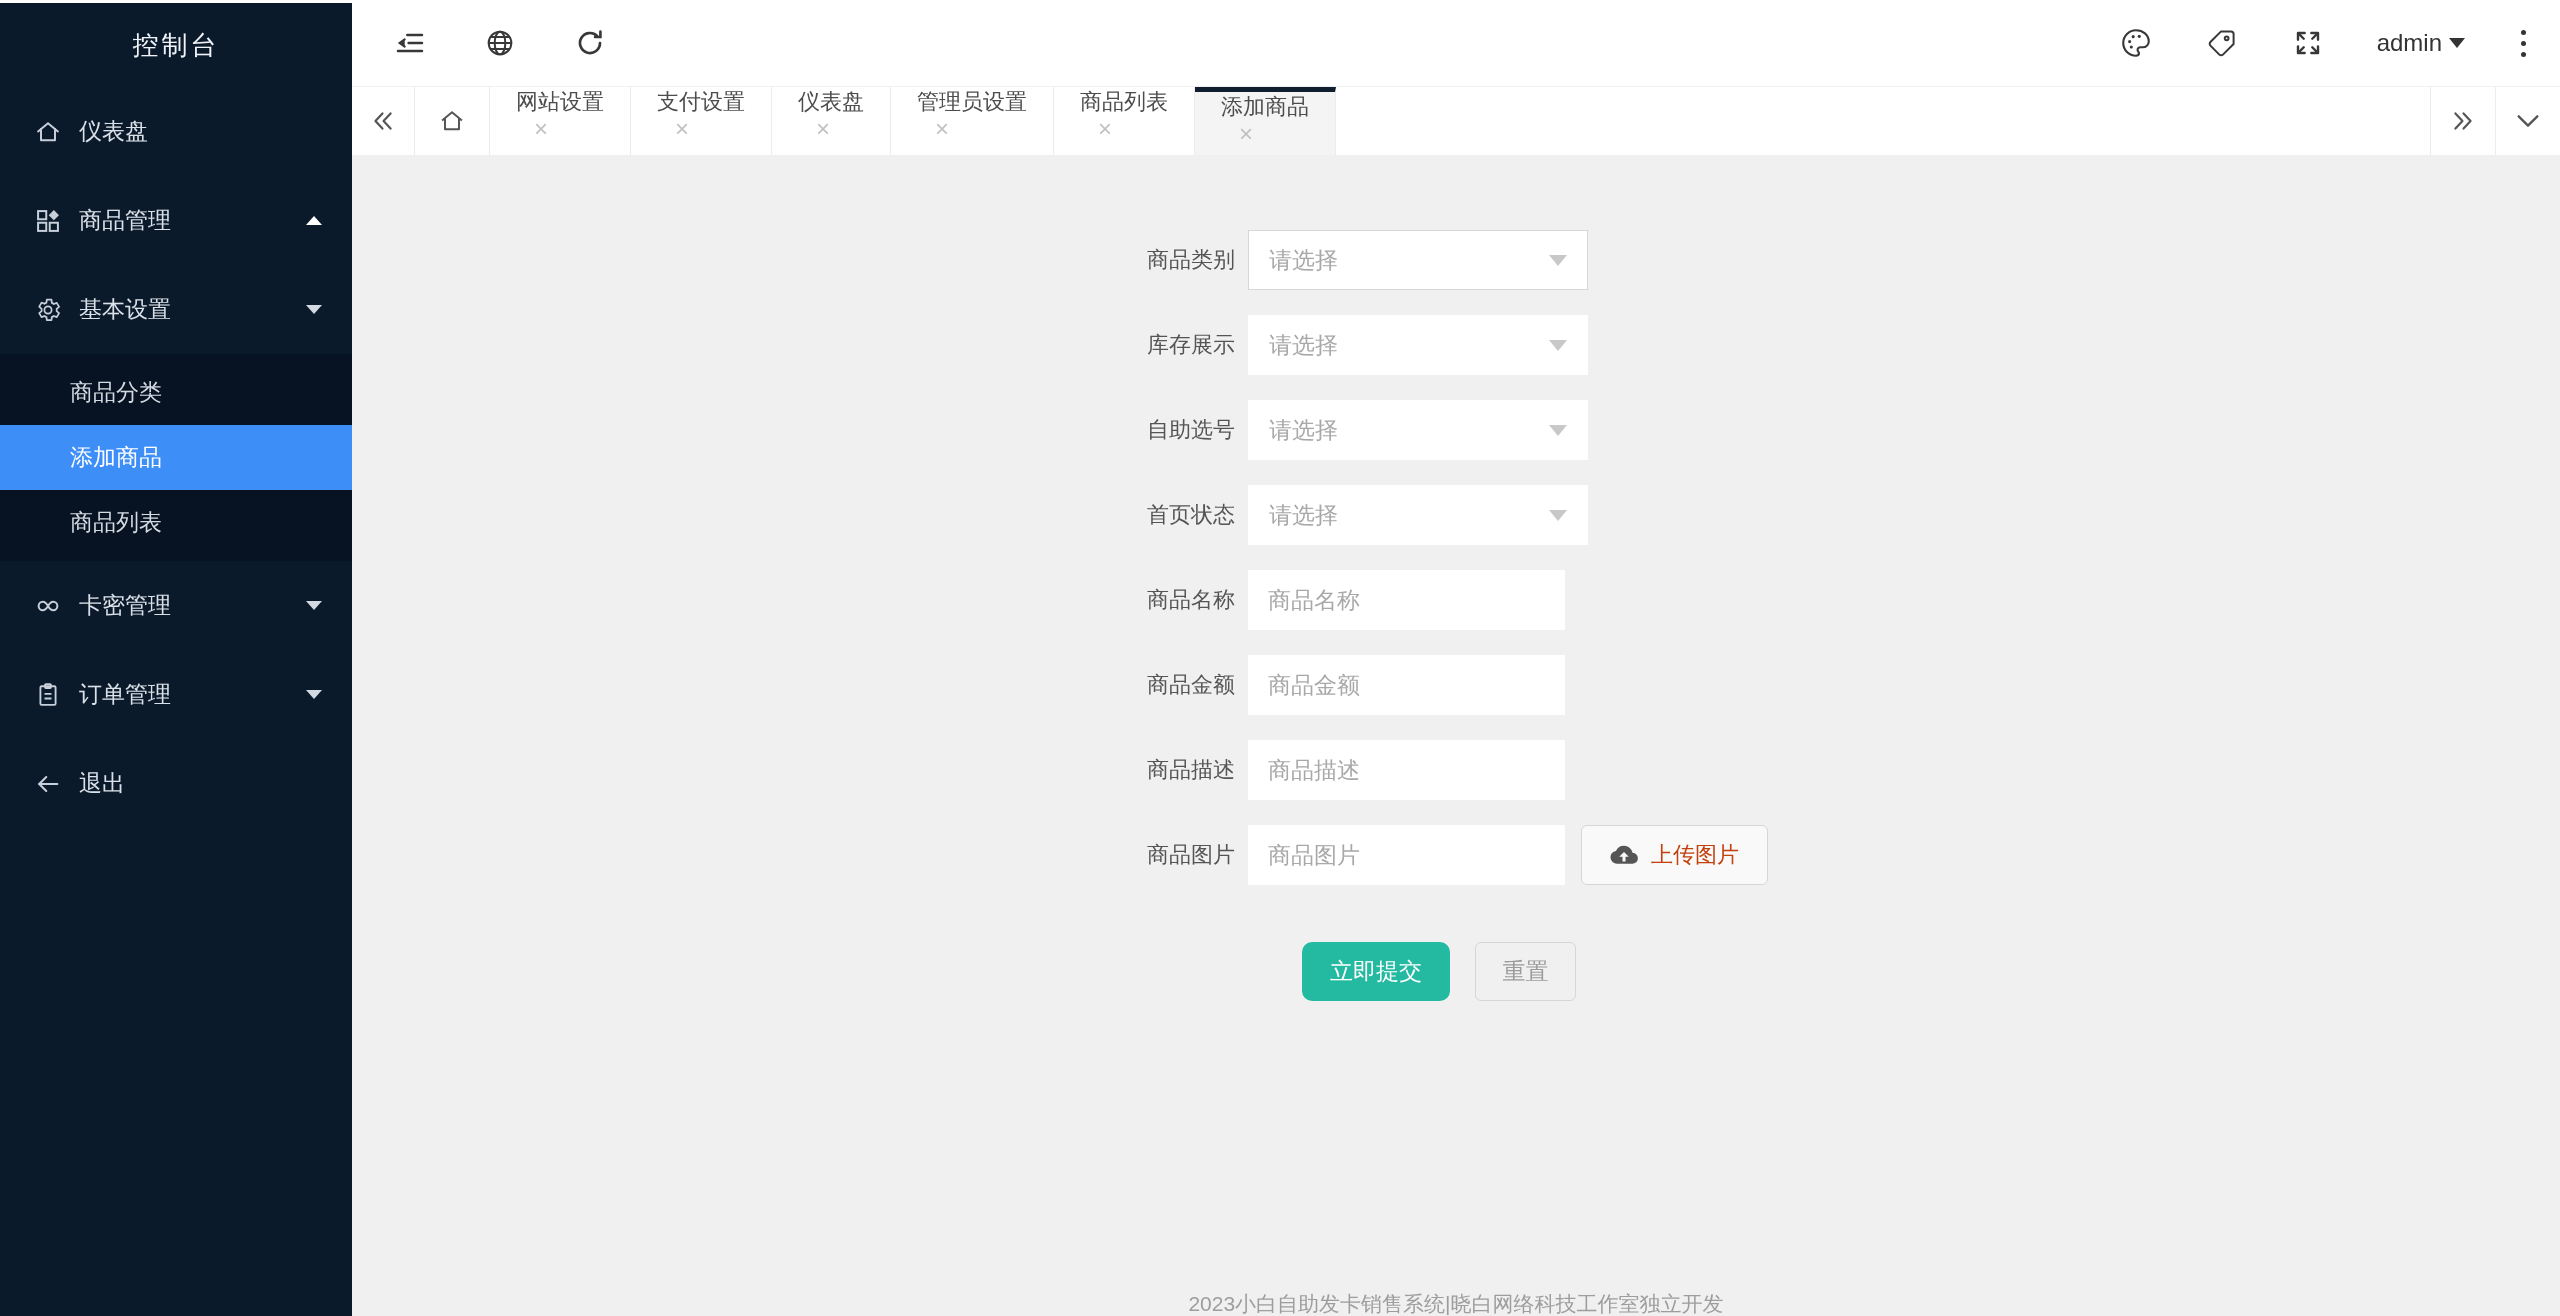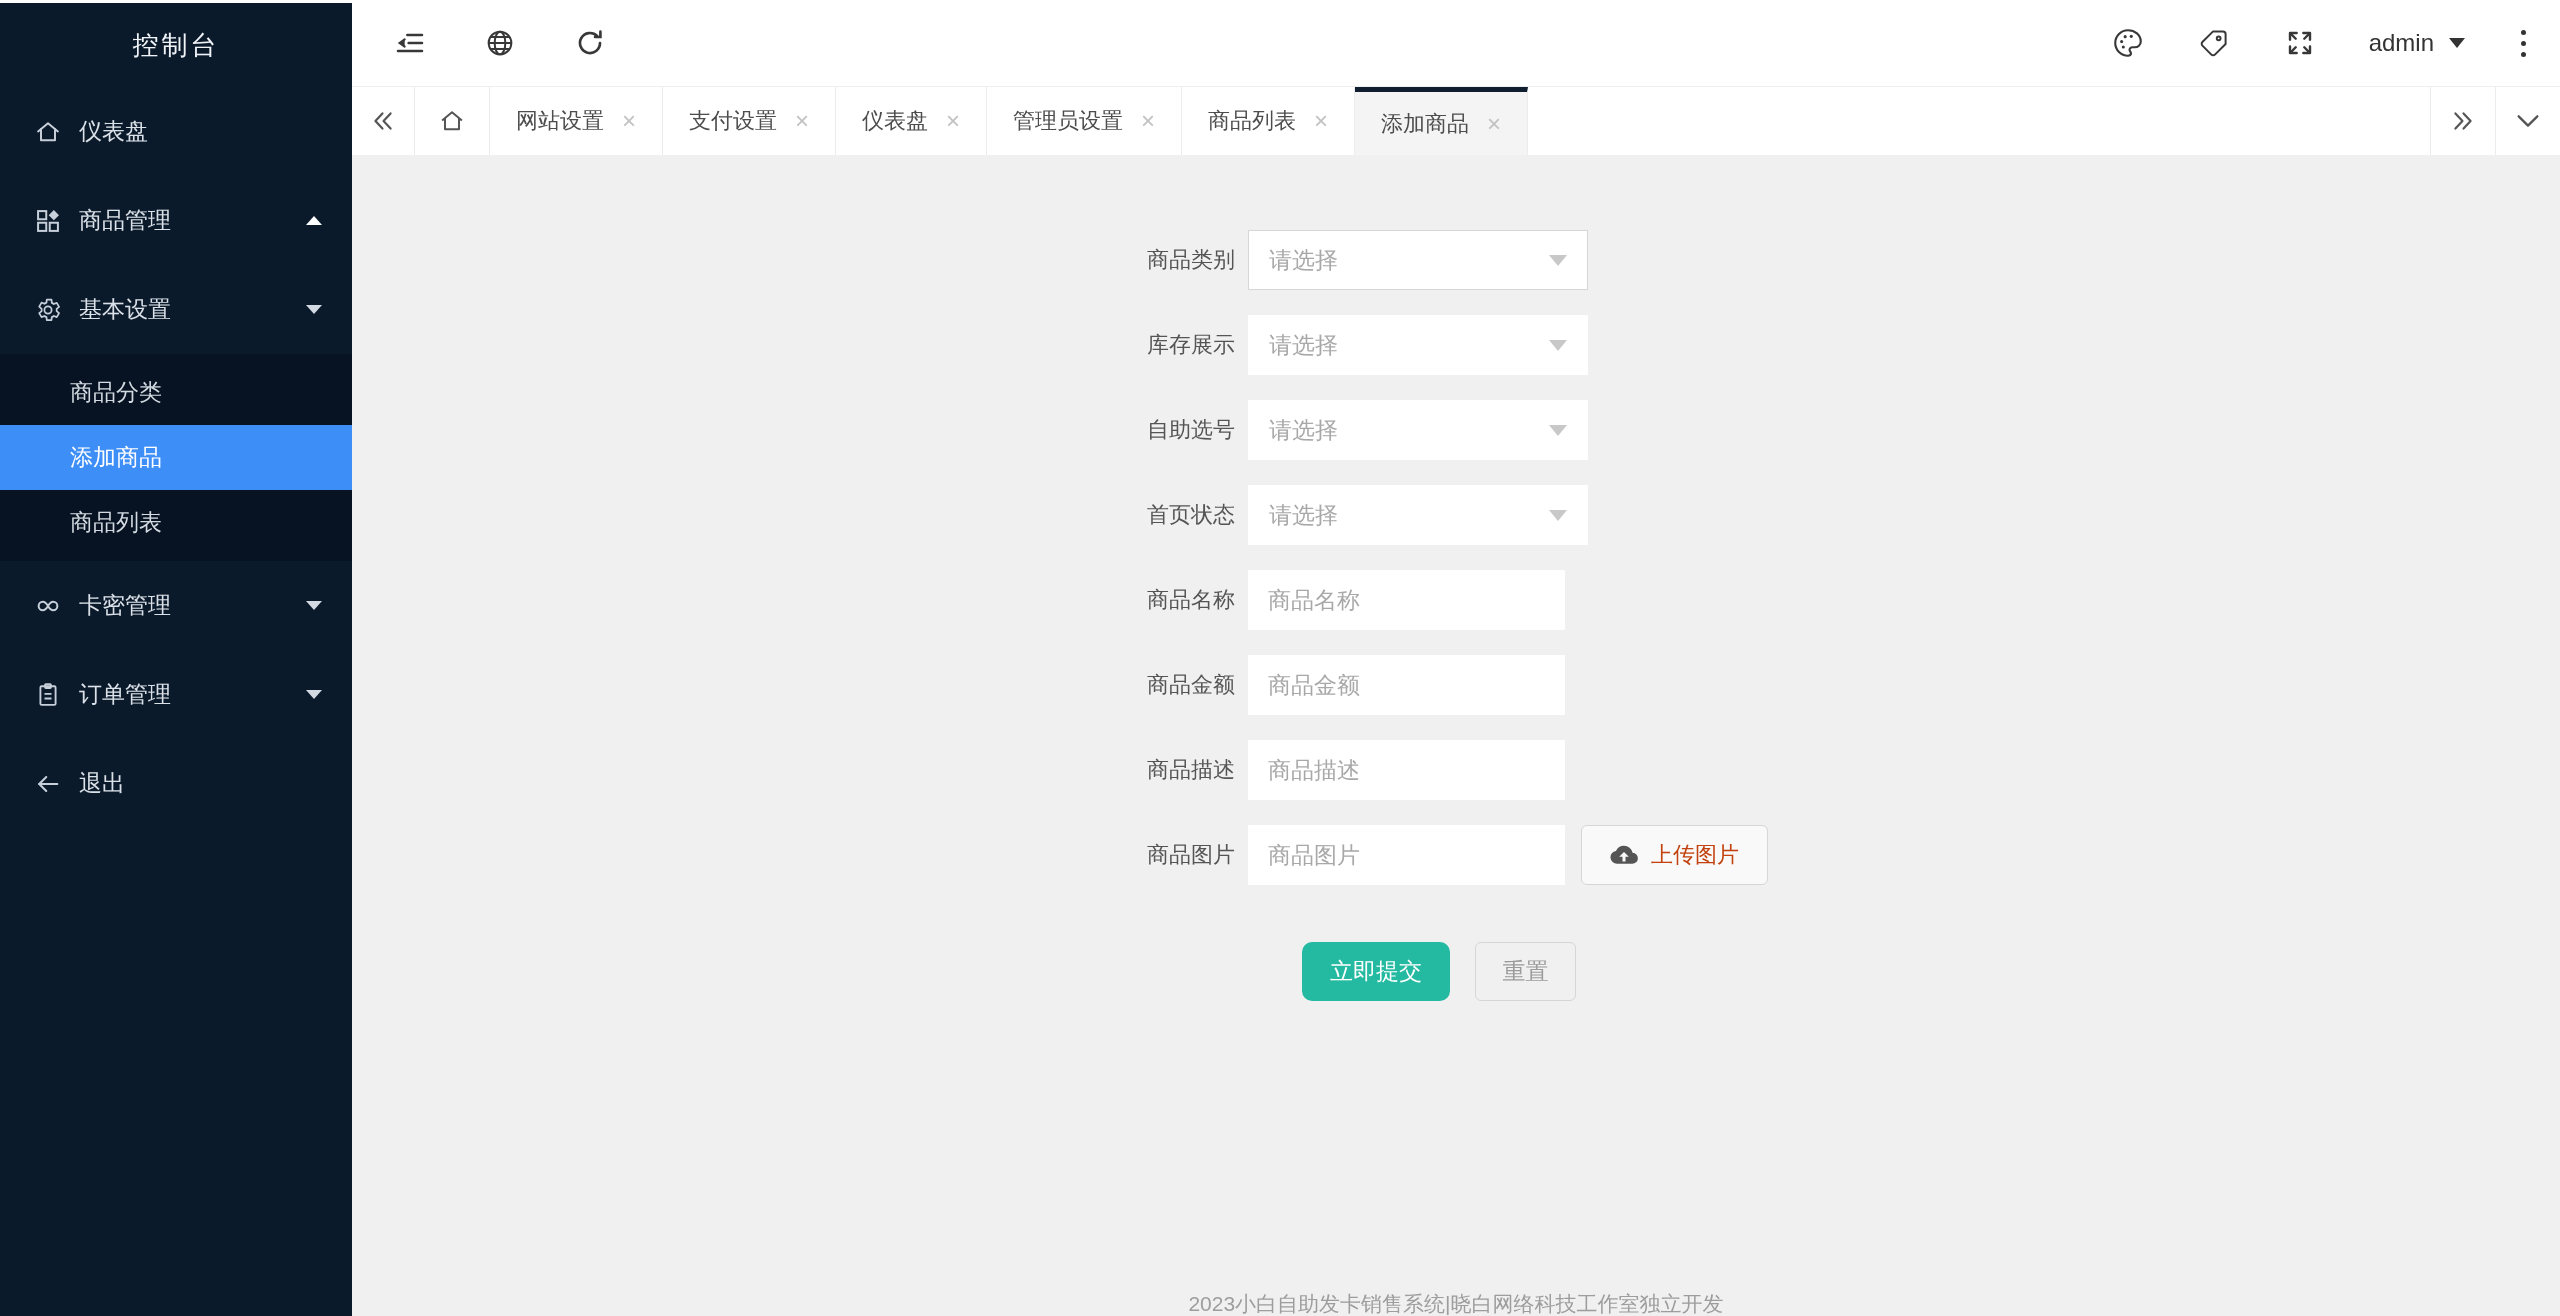--- a/index.html
+++ b/index.html
@@ -24,35 +24,35 @@
             color:#d3dae2;font-size:23px;cursor:pointer;}
   .sub-item.active{background:#3e8ef7;color:#ffffff;}
 
   
   .topbar{position:absolute;left:352px;top:0;width:2208px;height:87px;background:#ffffff;
           border-bottom:1px solid #efefef;box-sizing:border-box;display:flex;align-items:center;}
   .tb-left{display:flex;align-items:center;gap:56px;padding-left:41px;}
   .tb-icon{width:34px;height:34px;display:flex;align-items:center;justify-content:center;
            color:#383838;cursor:pointer;}
   .tb-right{margin-left:auto;display:flex;align-items:center;gap:52px;padding-right:30px;}
-  .admin-box{display:flex;align-items:center;gap:15px;color:#333;font-size:24px;cursor:pointer;}
+  .admin-box{display:flex;align-items:center;gap:7px;color:#333;font-size:24px;cursor:pointer;}
   .caret-admin{width:0;height:0;border-left:8px solid transparent;border-right:8px solid transparent;
                border-top:10px solid #333;}
   .kebab{display:flex;flex-direction:column;gap:6px;cursor:pointer;padding:4px;}
   .kebab i{width:5px;height:5px;border-radius:50%;background:#333;}
 
   
   .tabbar{position:absolute;left:352px;top:87px;width:2208px;height:68px;background:#ffffff;
           display:flex;align-items:stretch;}
   .tb-cell{display:flex;align-items:center;justify-content:center;color:#555;cursor:pointer;
            border-right:1px solid #ececec;}
   .cell-collapse{width:62px;}
   .cell-home{width:74px;}
-  .tab{display:flex;align-items:center;padding:0 26px;font-size:22px;color:#4d4d4d;
-       border-right:1px solid #ececec;cursor:pointer;box-sizing:border-box;}
+  .tab{display:flex;padding:0 26px;font-size:22px;color:#4d4d4d;
+       border-right:1px solid #ececec;cursor:pointer;box-sizing:border-box;flex-direction:column;}
   .tab .close{margin-left:18px;color:#c2c2c2;font-size:24px;line-height:1;cursor:pointer;}
   .tab.active{background:#f4f4f4;border-top:5px solid #101e30;}
   .tab-spacer{flex:1;}
   .cell-right{width:64px;border-right:none;border-left:1px solid #ececec;}
 
   
   .content{position:absolute;left:352px;top:155px;width:2208px;height:1161px;}
   .form{position:absolute;left:793px;top:75px;}
   .form-row{display:flex;align-items:center;height:60px;margin-bottom:25px;}
   .form-label{width:90px;margin-right:13px;text-align:right;font-size:22px;color:#555;

